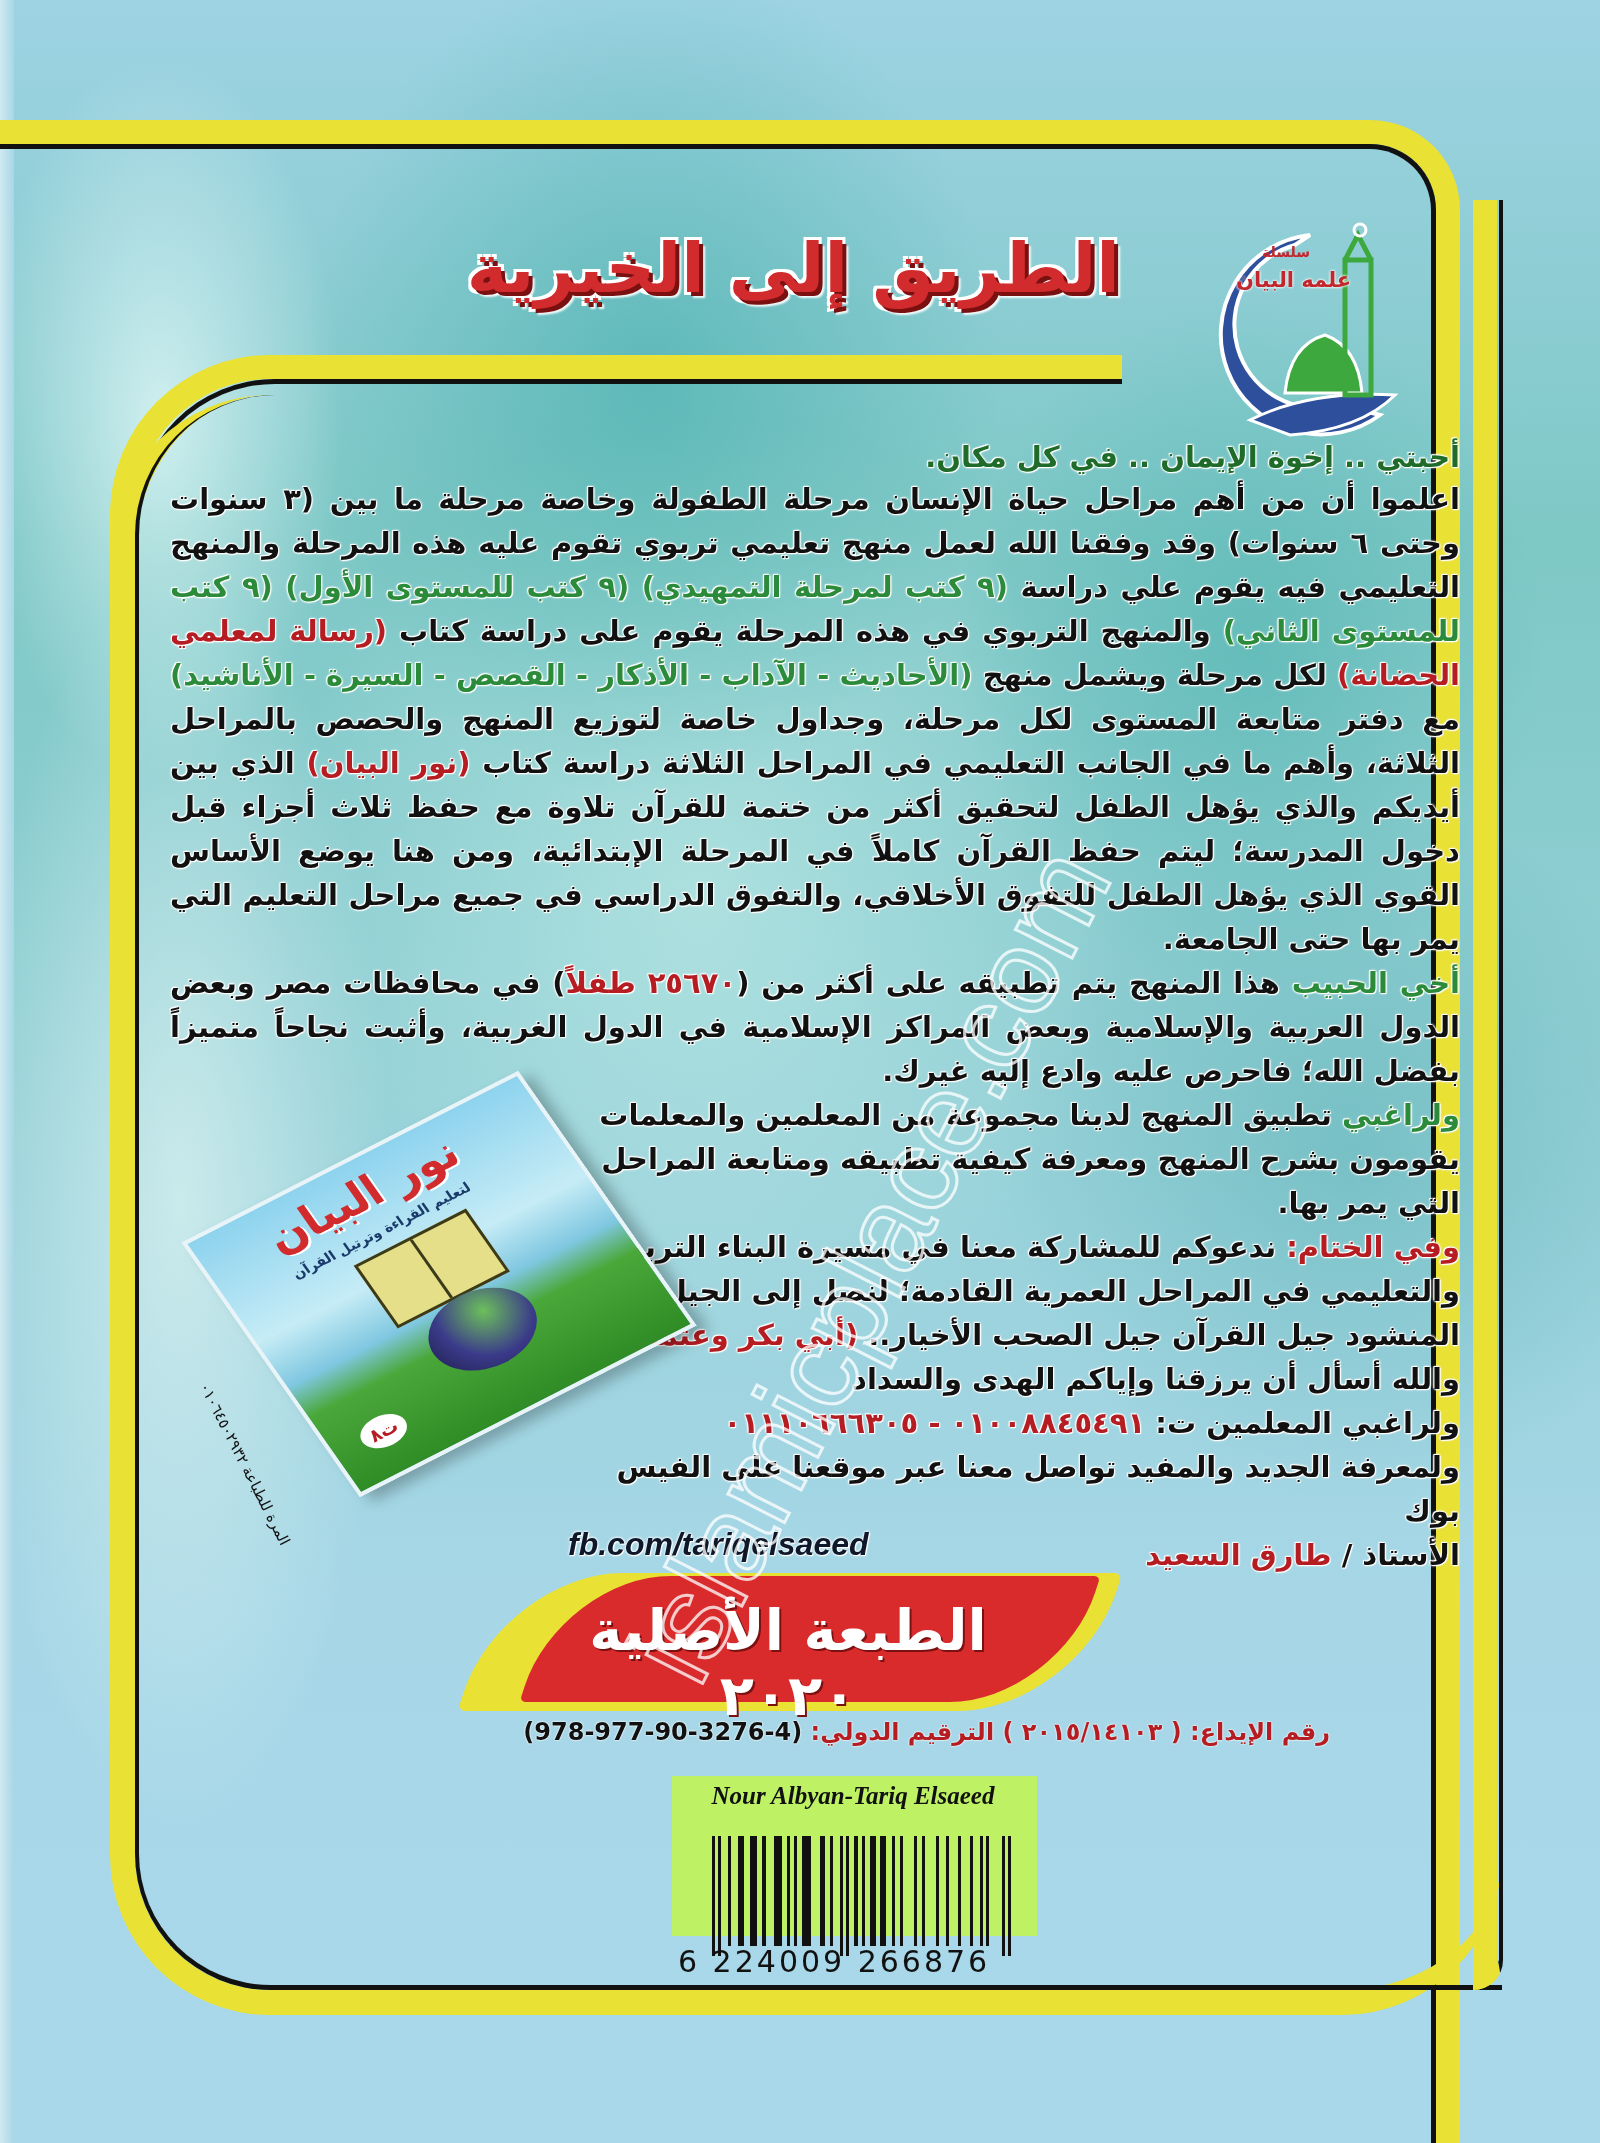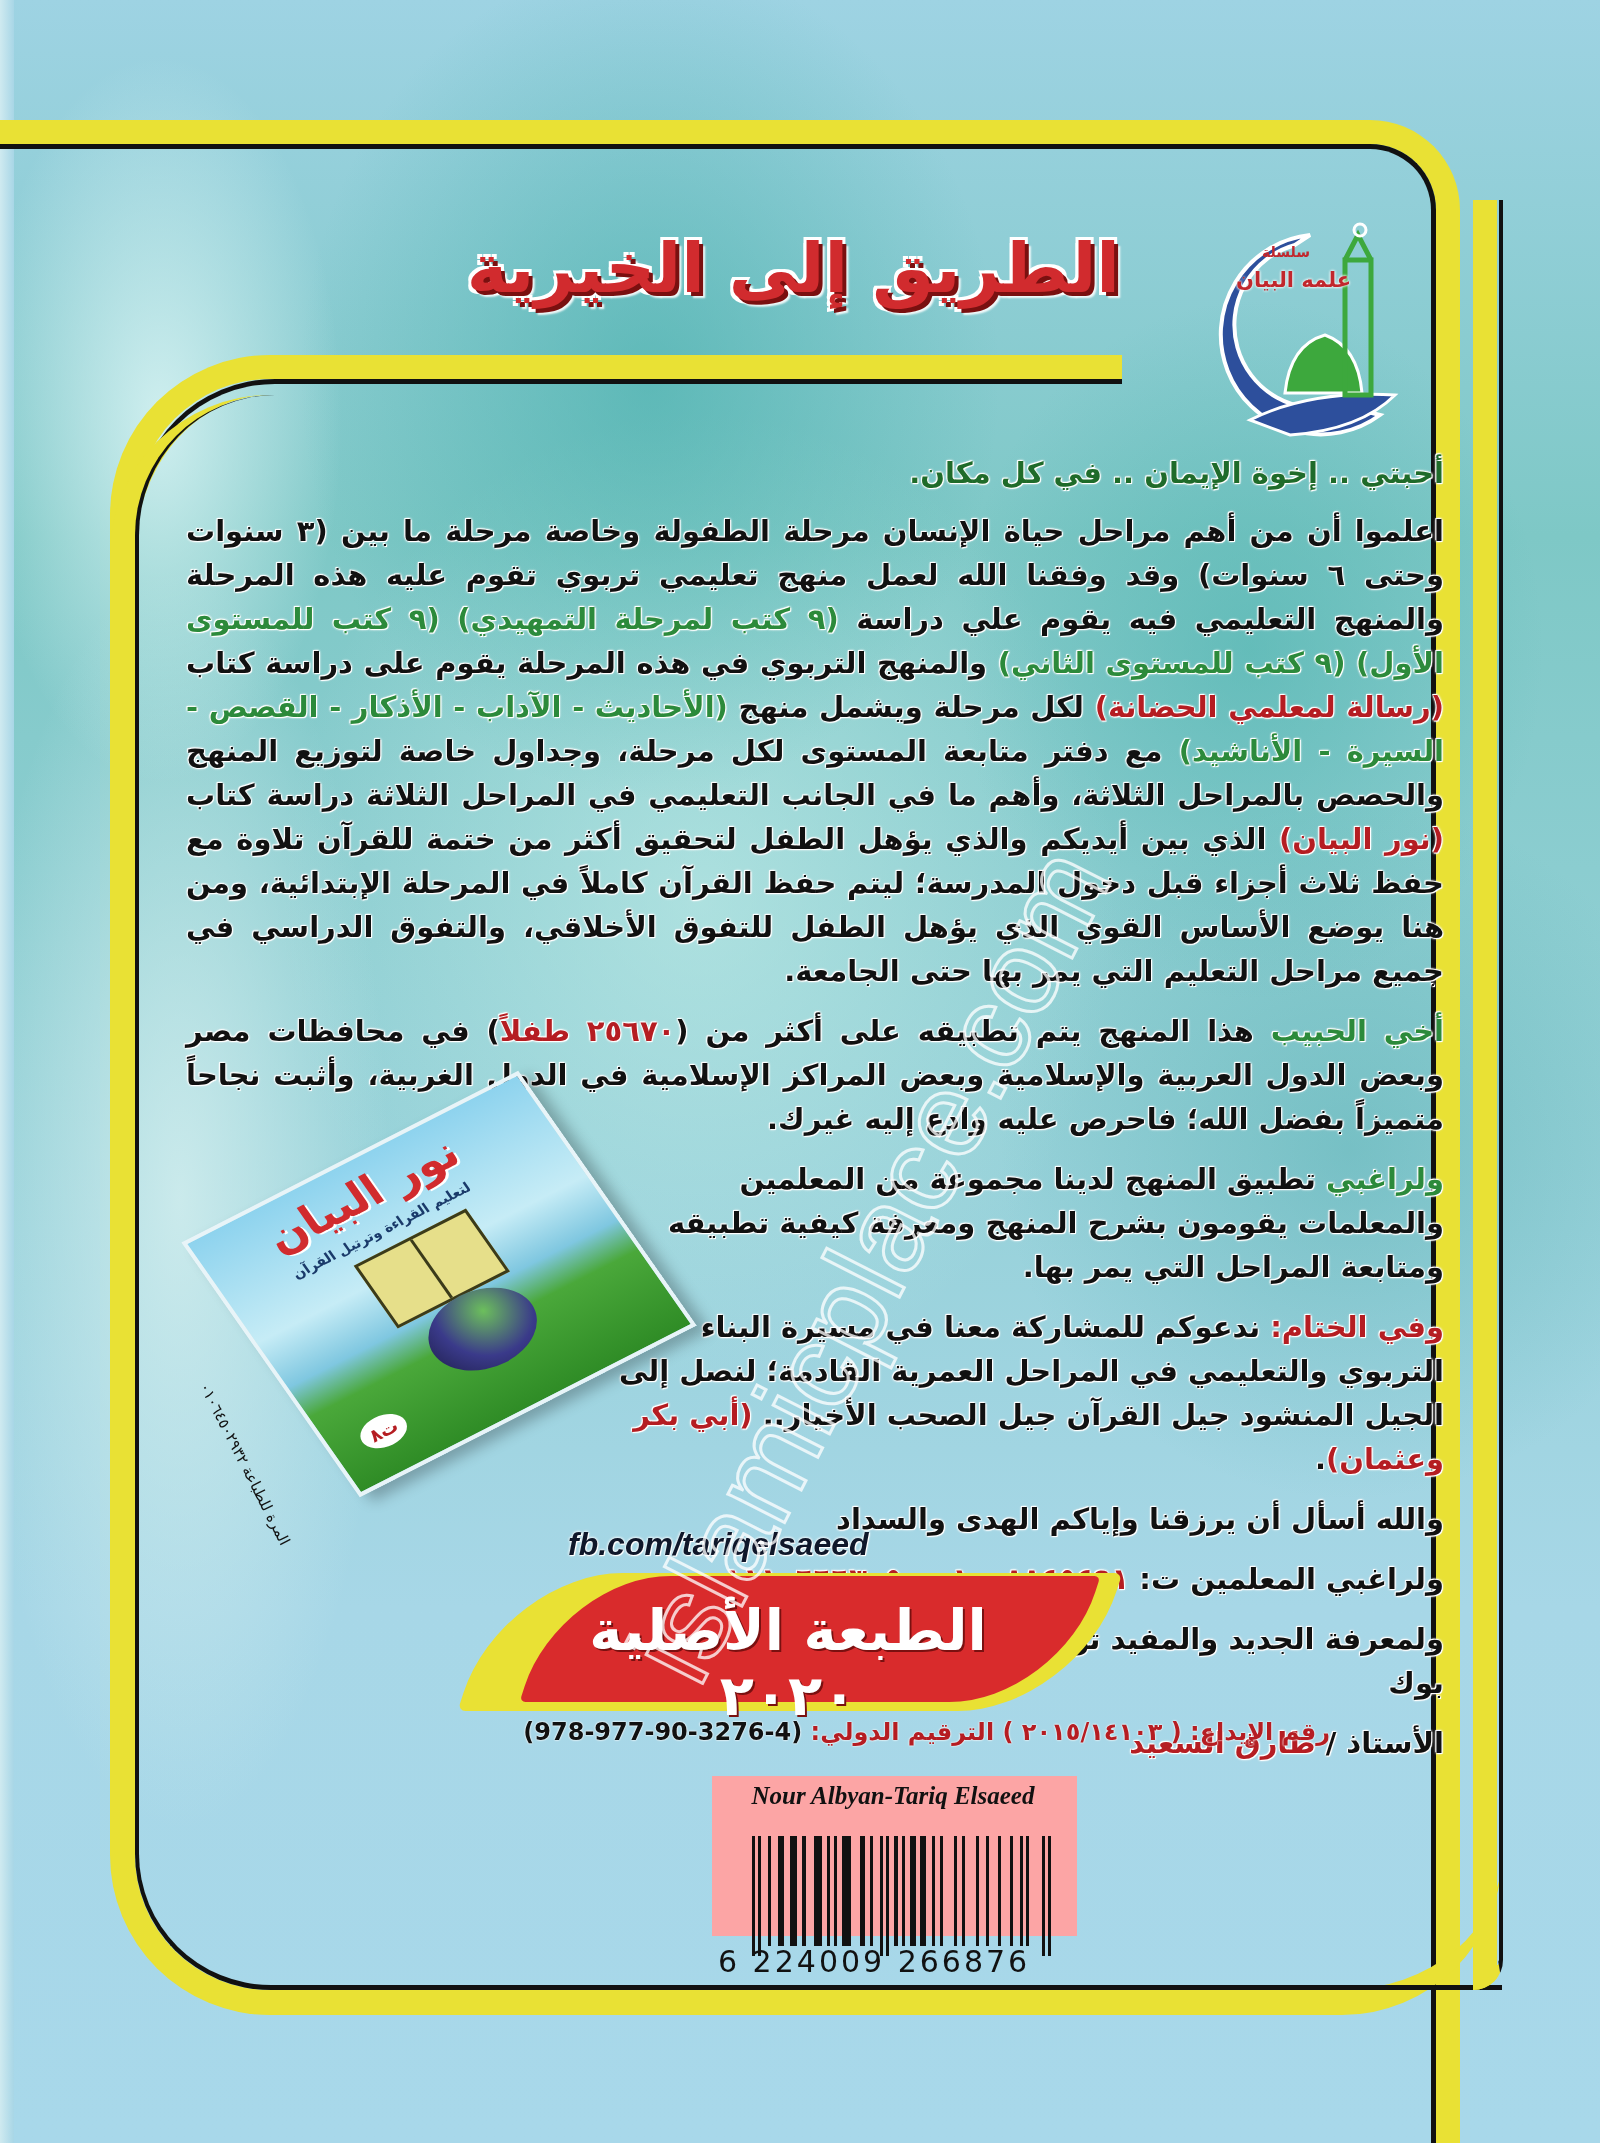--- a/index.html
+++ b/index.html
@@ -81,21 +81,21 @@
     text-shadow: 4px 4px 0 #7a1010, -3px -3px 0 #fff, 3px -3px 0 #fff, -3px 3px 0 #fff, 6px 6px 2px rgba(255,255,255,0.9);
   }
 
   
   .content {
     position: absolute; right: 140px; top: 437px; width: 1290px;
     direction: rtl; text-align: right;
     font-family: "DejaVu Sans", sans-serif; font-weight: bold;
     color: #111; font-size: 29px; line-height: 44px;
   }
-  .content p { margin: 16px; }
+  .content p { margin: 0; }
   .halo { text-shadow: 0 0 3px #fff, 0 0 3px #fff, 0 0 2px #fff, 1px 1px 0 #fff, -1px -1px 0 #fff; }
   .greet1 { color: #1f6b2a; font-size: 29px; line-height: 40px; margin-right: 0; }
   .greet2 { color: #b51d22; font-style: italic; font-size: 31px; line-height: 42px; margin-right: 22px; }
   .green { color: #2c8a3b; }
   .red { color: #b51d22; }
 
   .fb {
     position: absolute; left: 568px; top: 1526px; font-size: 32px; font-weight: bold; font-style: italic;
     color: #0f172a; font-family: "Liberation Sans", sans-serif;
     text-shadow: 0 0 3px #fff, 0 0 3px #fff, 1px 1px 0 #fff;
@@ -150,21 +150,21 @@
 
   .deposit {
     position: absolute; right: 270px; top: 1718px; direction: rtl;
     font-size: 24px; font-weight: bold; color: #b51d22; white-space: nowrap;
     text-shadow: 0 0 2px #fff, 0 0 2px #fff;
   }
   .deposit .ltr { direction: ltr; unicode-bidi: embed; color: #111; }
 
   
   .barcode {
-    position: absolute; left: 712px; top: 1776px; width: 365px; height: 160px; background: #fca5a5;
+    position: absolute; left: 672px; top: 1776px; width: 365px; height: 160px; background: #bef264;
   }
   .barcode-title {
     position: absolute; left: 6px; top: 6px; width: 350px; text-align: center;
     font-family: "Liberation Serif", serif; font-style: italic; font-weight: bold; font-size: 25px; color: #111;
   }
   .bars { position: absolute; left: 40px; top: 60px; width: 310px; height: 120px; }
   .barcode-num {
     position: absolute; left: 6px; top: 168px; width: 360px; font-size: 30px; color: #111;
     font-family: "DejaVu Sans", sans-serif; letter-spacing: 3px;
   }

